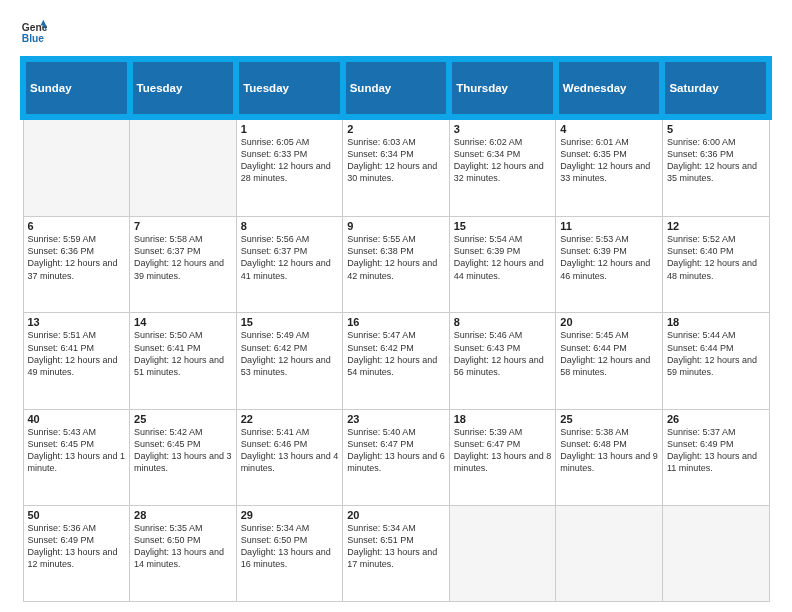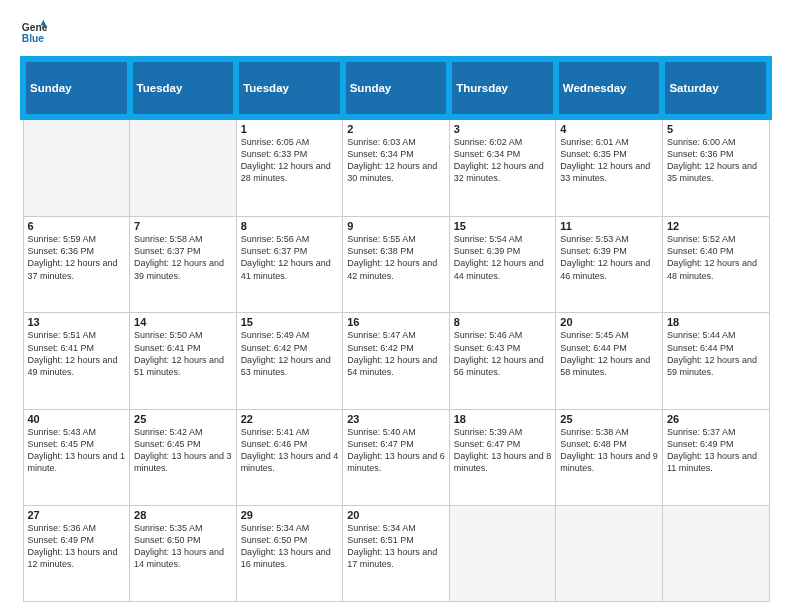--- a/index.html
+++ b/index.html
@@ -236,21 +236,21 @@
             <span class="day-num">25</span>
             <div class="cell-text">Sunrise: 5:38 AM<br>Sunset: 6:48 PM<br>Daylight: 13 hours and 9 minutes.</div>
           </td>
           <td>
             <span class="day-num">26</span>
             <div class="cell-text">Sunrise: 5:37 AM<br>Sunset: 6:49 PM<br>Daylight: 13 hours and 11 minutes.</div>
           </td>
         </tr>
         <tr>
           <td>
-            <span class="day-num">27</span>
+            <span class="day-num">50</span>
             <div class="cell-text">Sunrise: 5:36 AM<br>Sunset: 6:49 PM<br>Daylight: 13 hours and 12 minutes.</div>
           </td>
           <td>
             <span class="day-num">28</span>
             <div class="cell-text">Sunrise: 5:35 AM<br>Sunset: 6:50 PM<br>Daylight: 13 hours and 14 minutes.</div>
           </td>
           <td>
             <span class="day-num">29</span>
             <div class="cell-text">Sunrise: 5:34 AM<br>Sunset: 6:50 PM<br>Daylight: 13 hours and 16 minutes.</div>
           </td>

